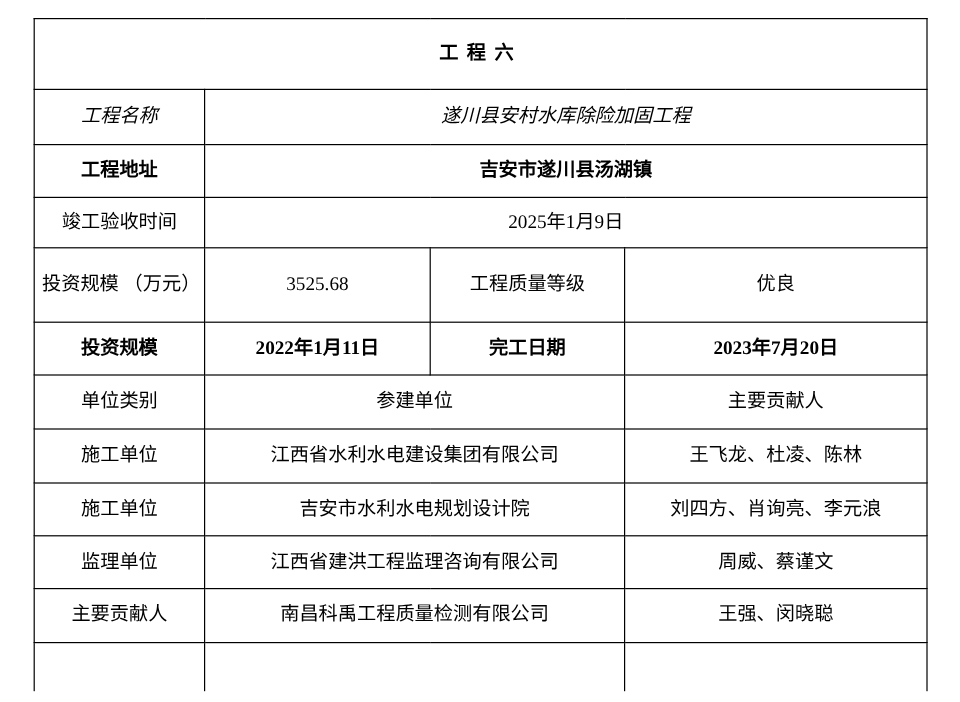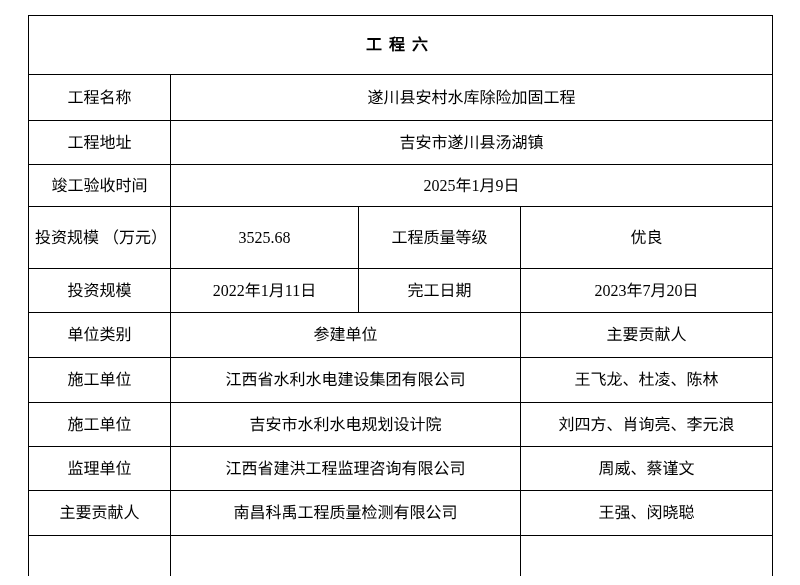--- a/index.html
+++ b/index.html
@@ -34,22 +34,22 @@
     white-space: nowrap;
   }
   td.title-cell {
     font-weight: bold;
     font-size: 17px;
     letter-spacing: 7px;
     height: 54px;
   }
   td.multiline { white-space: pre-line; line-height: 1.3; }
   td.left-text { text-align: left; padding-left: 9px; }
-  tr.r-normal  { height: 44px; }
-  tr.r-name    { height: 46px; }
+  tr.r-normal  { height: 44px; font-weight: bold; }
+  tr.r-name    { height: 46px; font-style: italic; }
   tr.r-short   { height: 42px; }
   tr.r-invest  { height: 62px; }
   tr.r-header  { height: 45px; padding-left: 19px; }
   tr.r-unit    { height: 44px; }
   tr.r-stub    { height: 40px; }
   tr.r-stub td { border-bottom: none; }
 </style>
 </head>
 <body>
 

